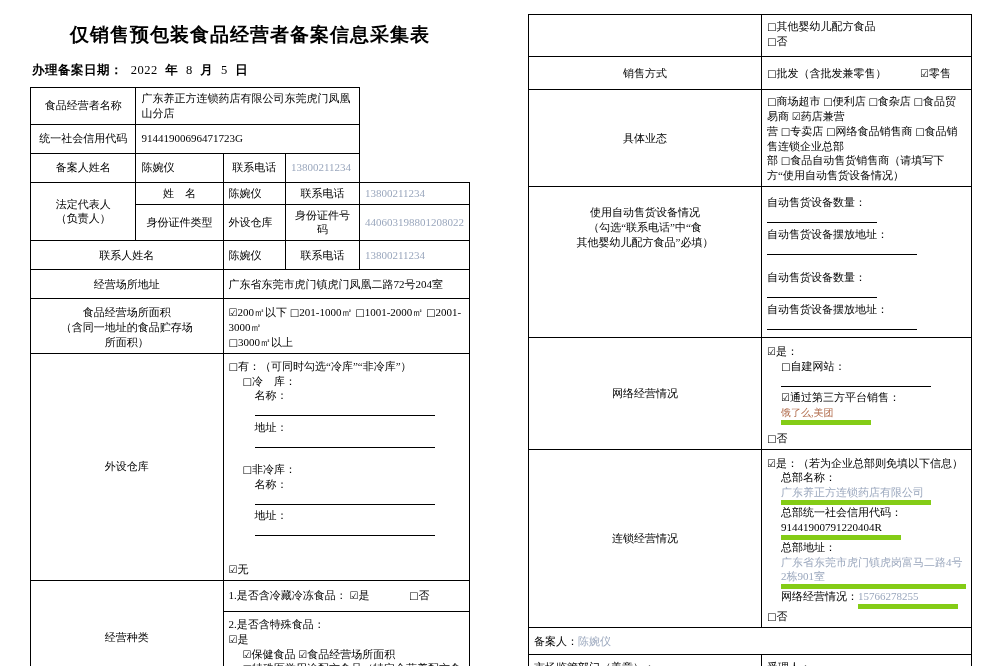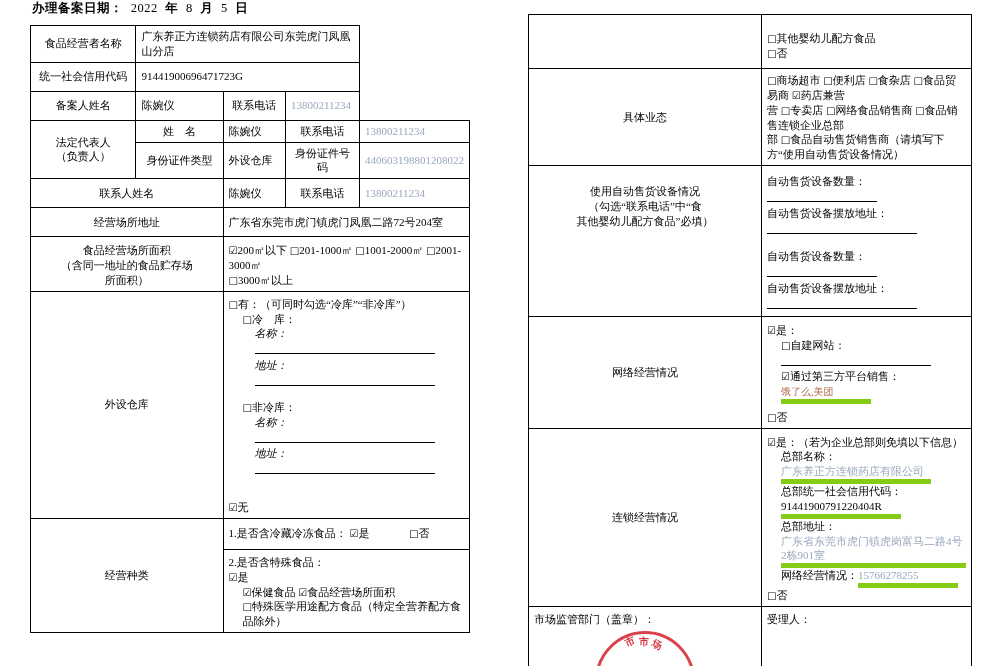--- a/index.html
+++ b/index.html
@@ -46,33 +46,34 @@
   }
   .stamp .txt{
     position:absolute;inset:0;color:#d3212c;font-size:9px;
     opacity:.9;
   }
   .stamp .t{position:absolute;transform-origin:center;font-weight:bold;font-size:10px;}
 
   .sig{color:#9aa7bd;}
   .blk{display:block;}
   .ind{padding-left:14px;}
-  .ind2{padding-left:26px;font-style:italic;}
+  .ind2{padding-left:26px;}
   .u-long{border-bottom:1px solid #000;display:inline-block;width:150px;height:12px;}
   .u-med{border-bottom:1px solid #000;display:inline-block;width:110px;height:12px;}
   .u-xl{border-bottom:1px solid #000;display:inline-block;width:180px;height:12px;}
   .handwrite{color:#b06a4a;font-size:10px;}
   .val-blue{color:#9aa7bd;}
 </style>
 </head>
 <body>
 
 <div class="page">
 
   <div class="col left">
+    <div class="title">仅销售预包装食品经营者备案信息采集表</div>
     <div class="dateline">
       <span>办理备案日期：</span>
       <span class="v">2022</span>
       <span>年</span>
       <span class="v">8</span>
       <span>月</span>
       <span class="v">5</span>
       <span>日</span>
     </div>
 
@@ -209,30 +210,38 @@
       </table>
 
   </div>
 
   <div class="col right">
     <table class="tblR" style="margin-top:14px;">
 
       <tbody>
           <tr>
         <td style="width:112px;border-top:1px solid #000;">&nbsp;</td>
-        <td class="top" style="padding-top:16px;height:34px;">
+        <td class="top" style="padding-top:4px;height:34px;">
           <div>
             <span class="cb">□</span><span>其他婴幼儿配方食品</span>
           </div>
           <div>
             <span class="cb">□</span><span>否</span>
           </div>
         </td>
       </tr>
 
+      <tr>
+        <td class="lbl" style="height:26px;">销售方式</td>
+        <td>
+          <span class="cb">□</span><span>批发（含批发兼零售）</span>
+          <span style="display:inline-block;width:28px"></span>
+          <span class="cb">☑</span><span>零售</span>
+        </td>
+      </tr>
 
       <tr>
         <td class="lbl" style="height:70px;">具体业态</td>
         <td class="top" style="padding-top:4px;">
           <div>
             <span class="cb">□</span><span>商场超市</span>
             <span class="cb">□</span><span>便利店</span>
             <span class="cb">□</span><span>食杂店</span>
             <span class="cb">□</span><span>食品贸易商</span>
             <span class="cb">☑</span><span>药店兼营</span>
@@ -301,20 +310,25 @@
           </div>
           <div class="ind">
             <span>网络经营情况：</span><span class="gray ul" style="min-width:100px">15766278255</span>
           </div>
           <div>
             <span class="cb">□</span><span>否</span>
           </div>
         </td>
       </tr>
 
+      <tr>
+        <td colspan="2" style="height:20px;">
+          <span>备案人：</span><span class="sig">陈婉仪</span>
+        </td>
+      </tr>
 
       <tr>
         <td class="top" style="height:118px;width:222px;padding-top:5px;">
           <div>市场监管部门（盖章）：</div>
           <div class="stamp">
             <div class="ring"></div>
 
             <div class="txt">
               <span class="t" style="left:44%;top:4px;transform:rotate(0deg)">市</span>
               <span class="t" style="left:57%;top:7px;transform:rotate(25deg)">场</span>

